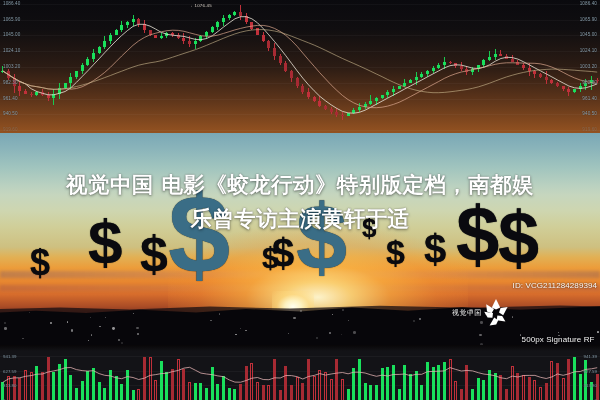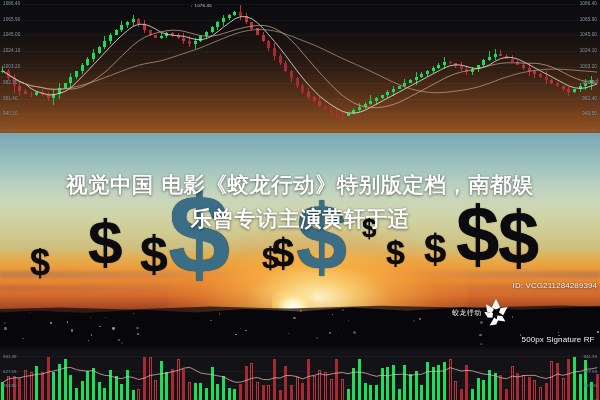--- a/index.html
+++ b/index.html
@@ -726,21 +726,21 @@
         <div class="spark" style="width: 1.21766px; height: 1.21766px; left: 132.669px; top: 179.94px; opacity: 0.624664;"></div>
       </div>
   </div>
 
   <div id="headline">
     <div class="hl-line">视觉中国 电影《蛟龙行动》特别版定档，南都娱</div>
     <div class="hl-line">乐曾专访主演黄轩于适</div>
   </div>
 
   <div id="watermark">
-    <div id="wm-cn">蛟龙行动</div>
+    <div id="wm-cn">视觉中国</div>
     <div id="wm-mark">
       <svg width="26" height="30" viewBox="0 0 26 30">
         <g fill="#ffffff">
           <path d="M13 1 L17.2 9.4 L13 11.5 L8.8 9.4 Z"></path>
           <path d="M24.6 9 L20.2 17.2 L16 14.4 L17.6 9.9 Z"></path>
           <path d="M22.4 23.6 L13.6 22.2 L14.4 17.4 L19.2 17.9 Z"></path>
           <path d="M6.6 27.4 L11.2 19.4 L15.2 22.2 L13.2 26.6 Z"></path>
           <path d="M1.2 13.8 L10 15 L9.4 19.8 L4.6 19.4 Z"></path>
           <path d="M3.2 6.2 L11 11 L8.6 15.2 L4 13.4 Z"></path>
         </g>

